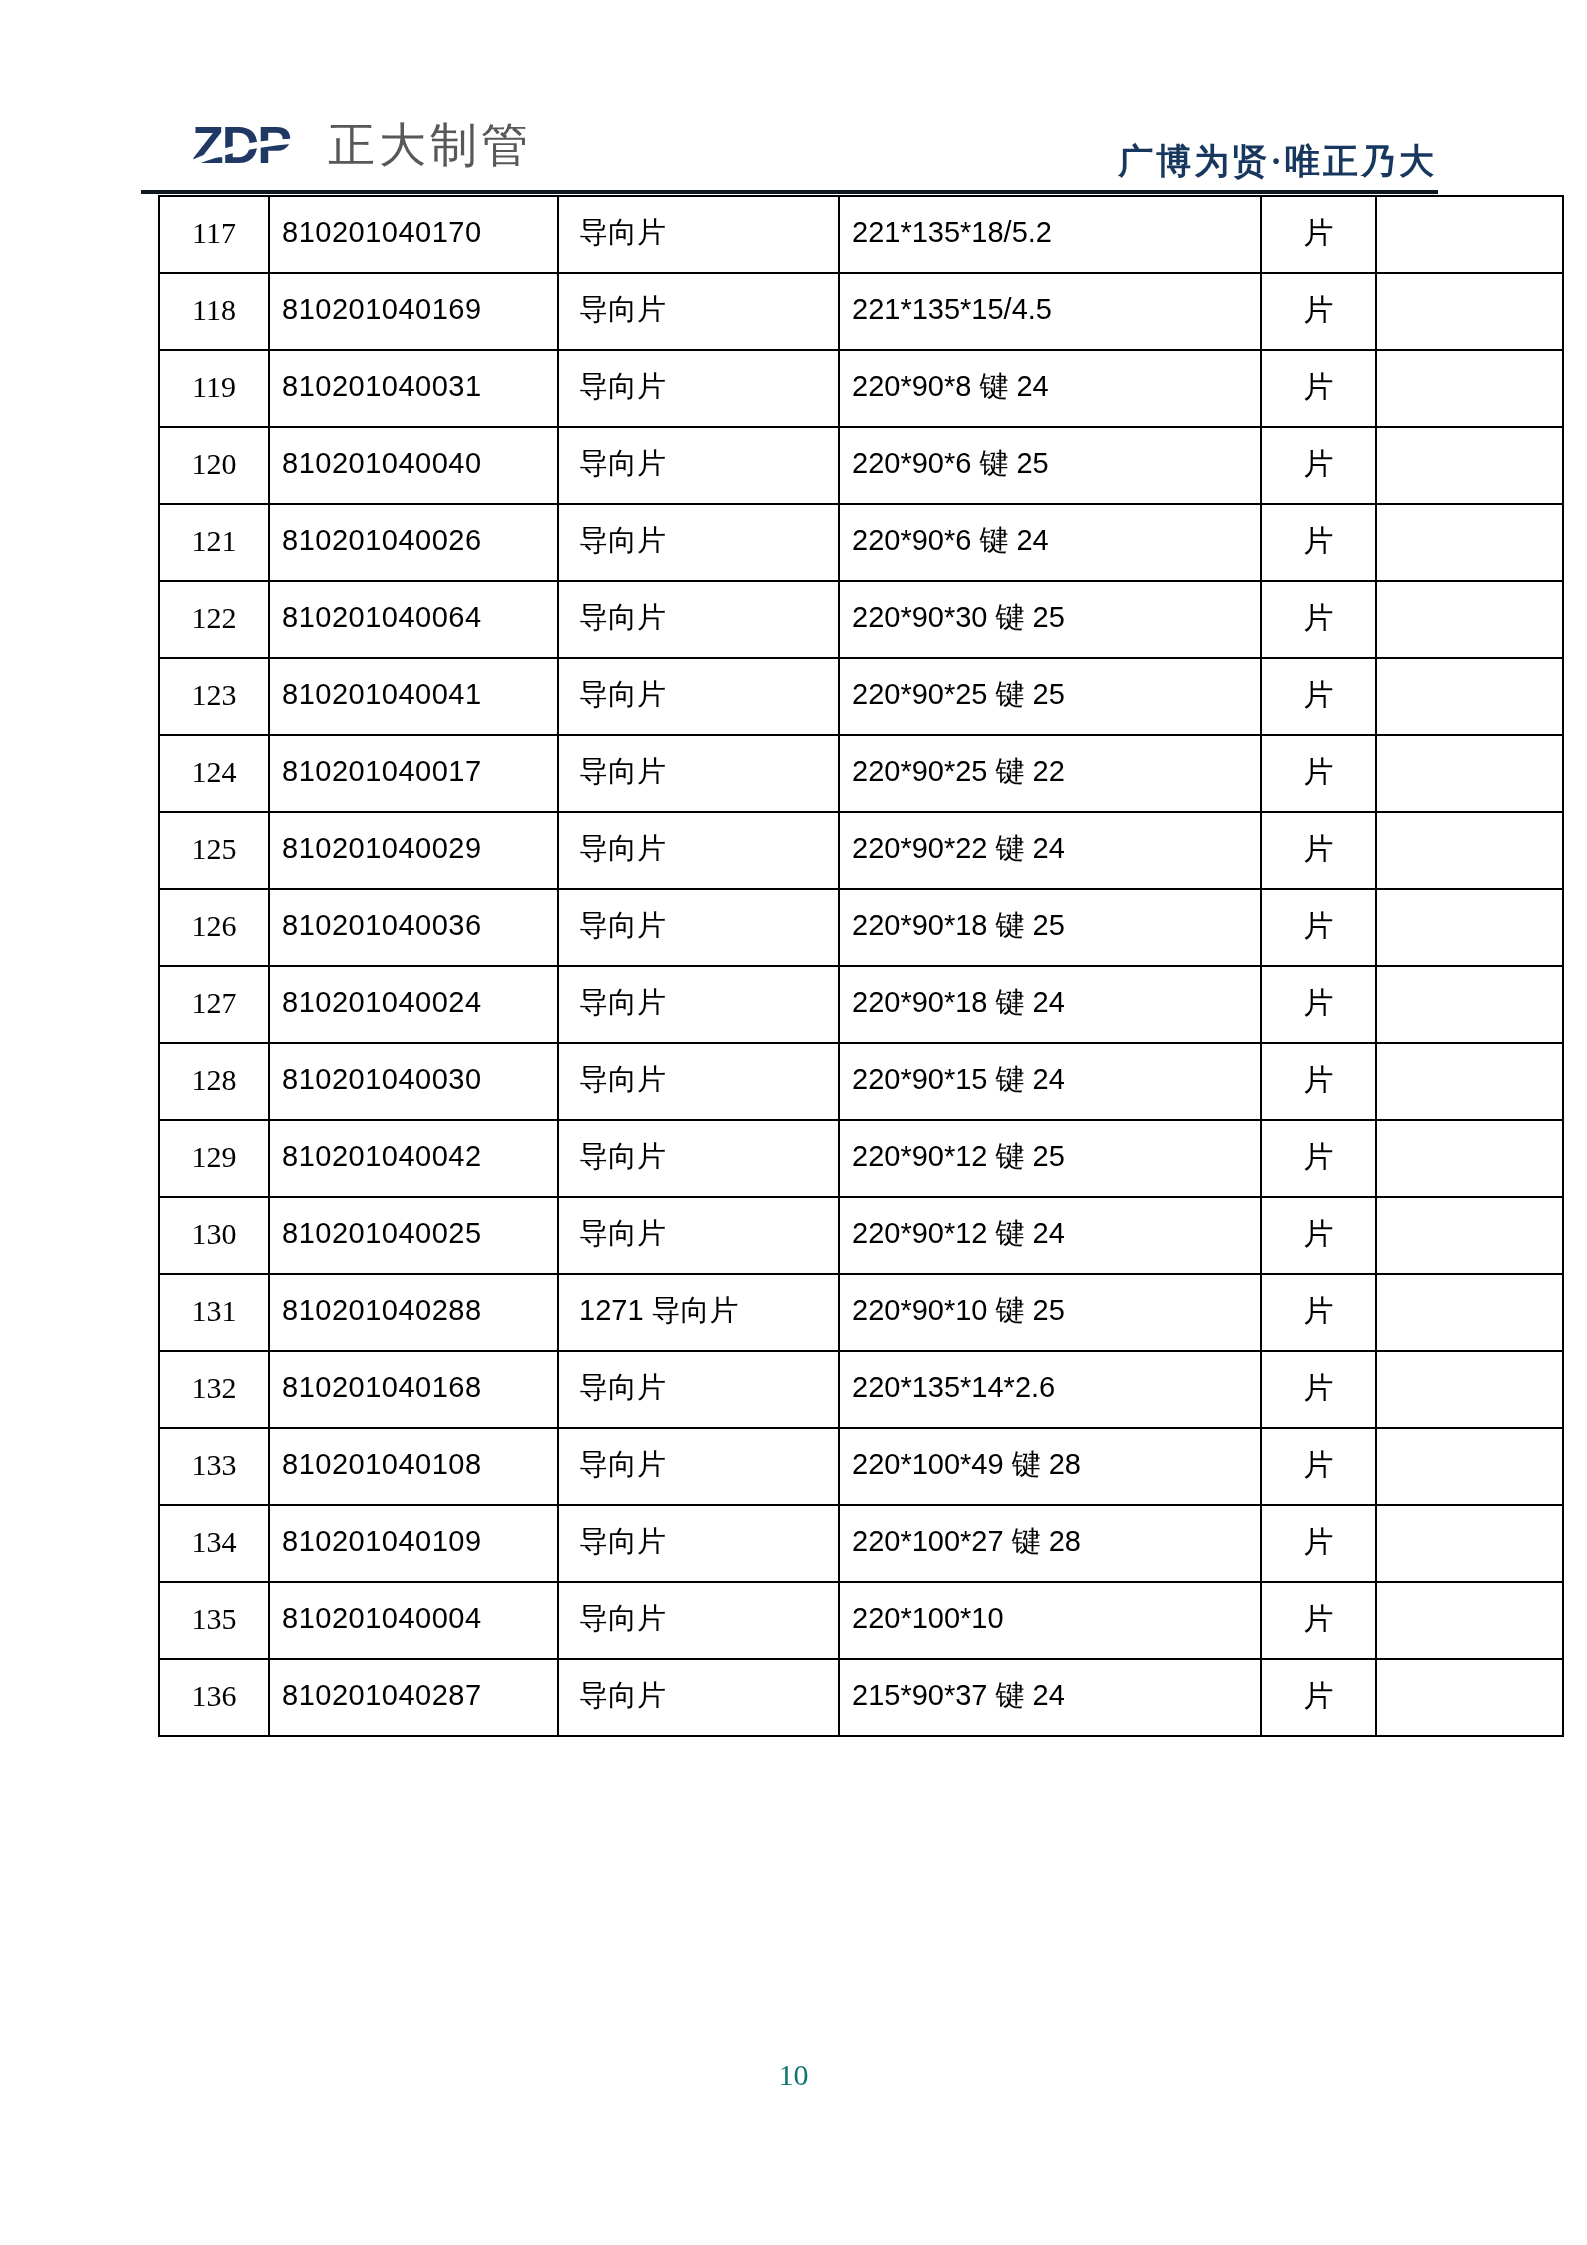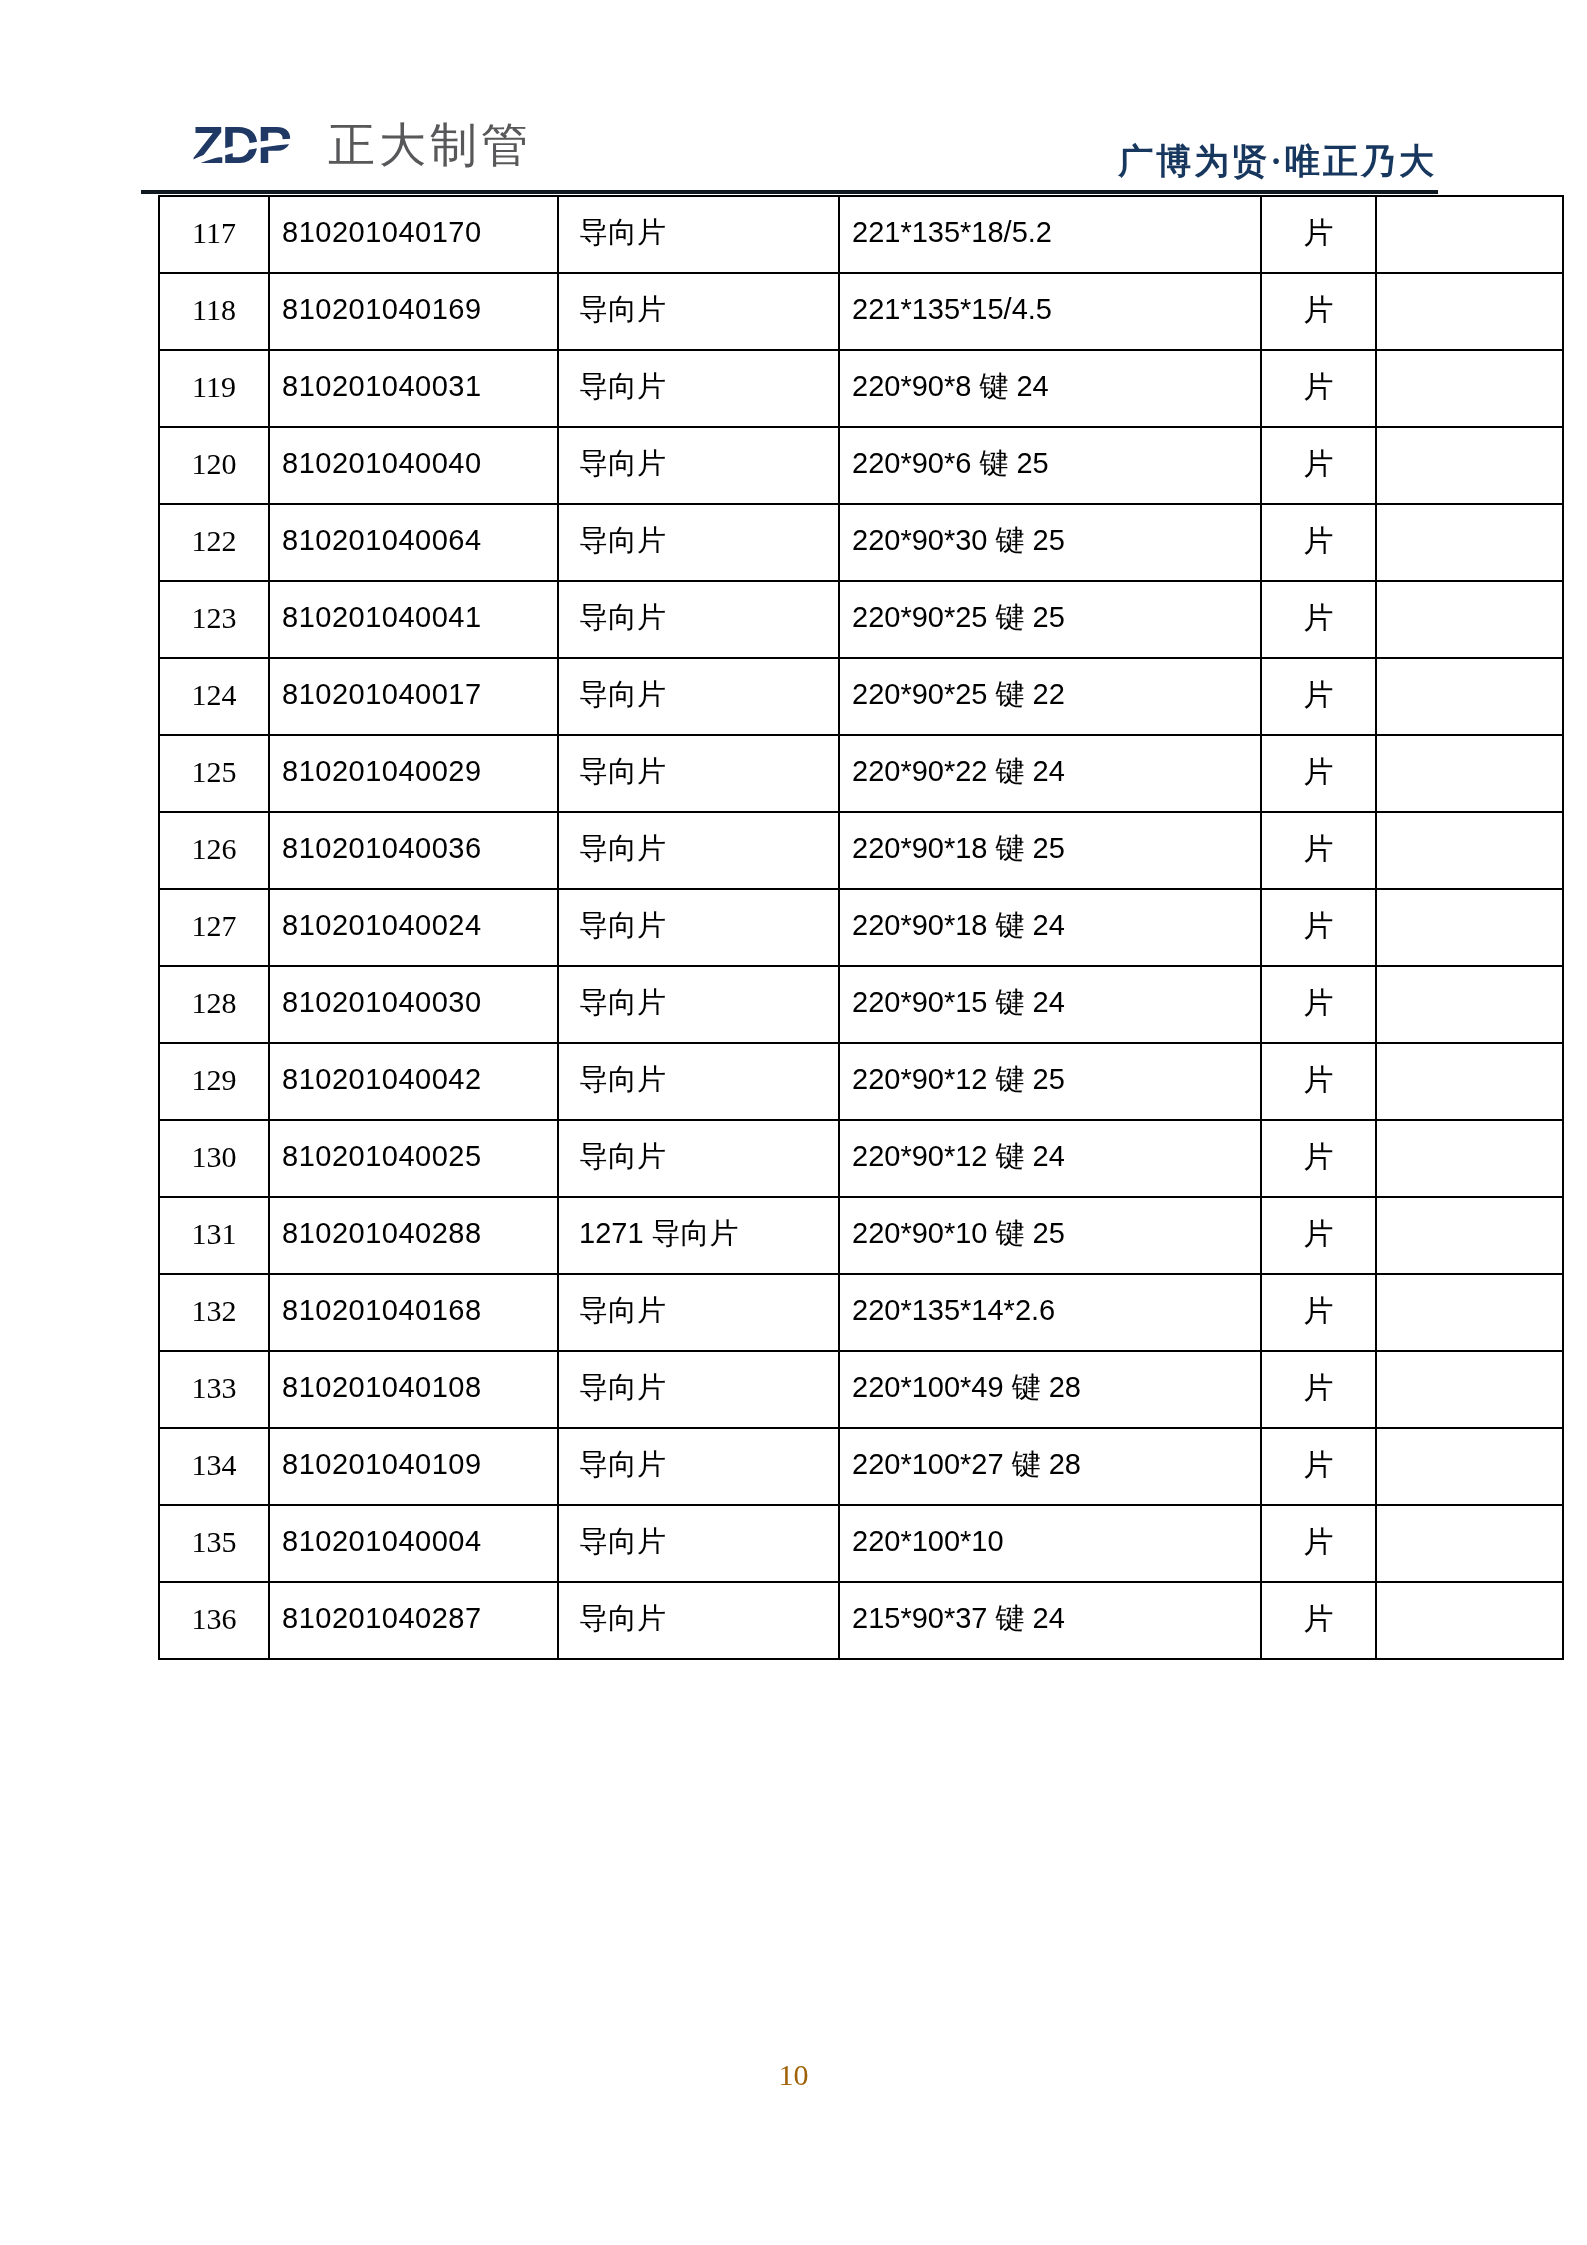--- a/index.html
+++ b/index.html
@@ -106,21 +106,21 @@
 
   
   .page-number {
     position: absolute;
     top: 2058px;
     left: 0;
     width: 100%;
     text-align: center;
     font-family: "Liberation Serif", serif;
     font-size: 30px;
-    color: #a16207;
+    color: #0f766e;
   }
 </style>
 </head>
 <body>
 
 <div class="logo-wrap">
   <svg class="logo-mark-svg" width="122" height="58" viewBox="0 0 122 58" aria-hidden="true">
     <text x="0" y="47" font-family="Liberation Sans, sans-serif" font-weight="900" font-size="52" letter-spacing="-2" fill="#1f3864">ZDP</text>
     <path d="M -4 46 C 28 30, 64 24, 112 22 L 112 27 C 66 30, 30 38, -2 51 Z" fill="#ffffff"></path>
   </svg>
@@ -170,20 +170,28 @@
 
   <tr>
     <td class="c-no">120</td>
     <td class="c-code">810201040040</td>
     <td class="c-name">导向片</td>
     <td class="c-spec">220*90*6 键 25</td>
     <td class="c-unit">片</td>
     <td class="c-note"></td>
   </tr>
 
+  <tr>
+    <td class="c-no">121</td>
+    <td class="c-code">810201040026</td>
+    <td class="c-name">导向片</td>
+    <td class="c-spec">220*90*6 键 24</td>
+    <td class="c-unit">片</td>
+    <td class="c-note"></td>
+  </tr>
 
   <tr>
     <td class="c-no">122</td>
     <td class="c-code">810201040064</td>
     <td class="c-name">导向片</td>
     <td class="c-spec">220*90*30 键 25</td>
     <td class="c-unit">片</td>
     <td class="c-note"></td>
   </tr>
 

